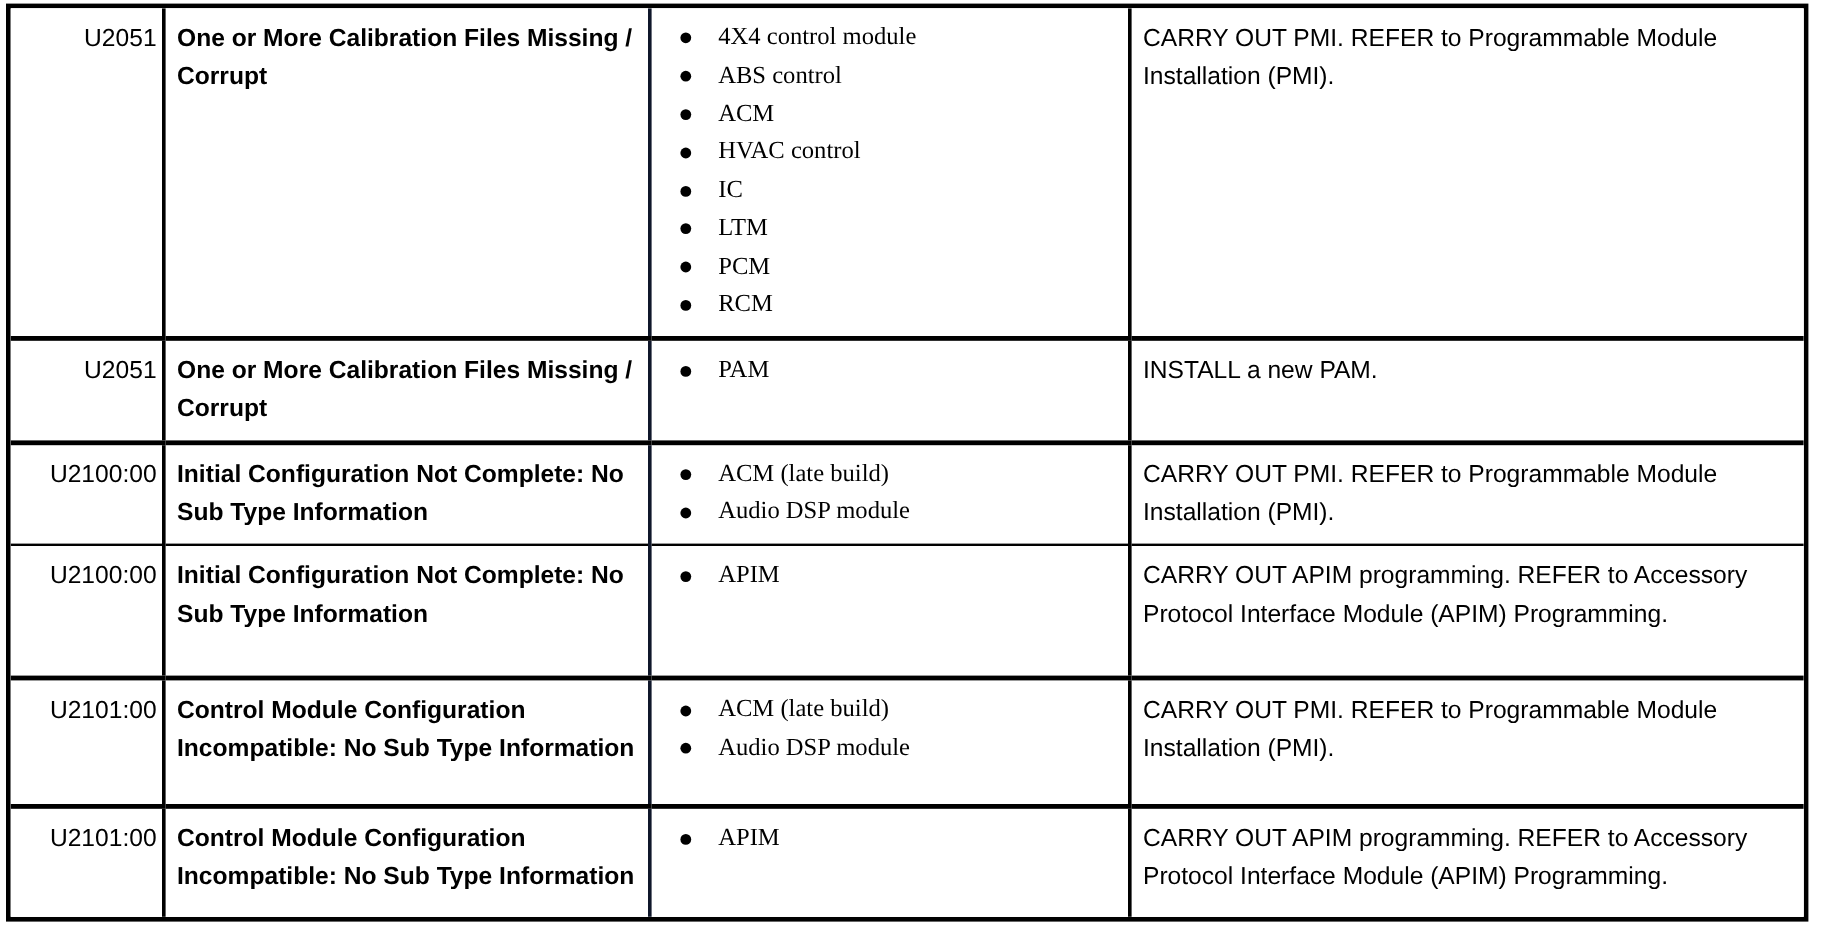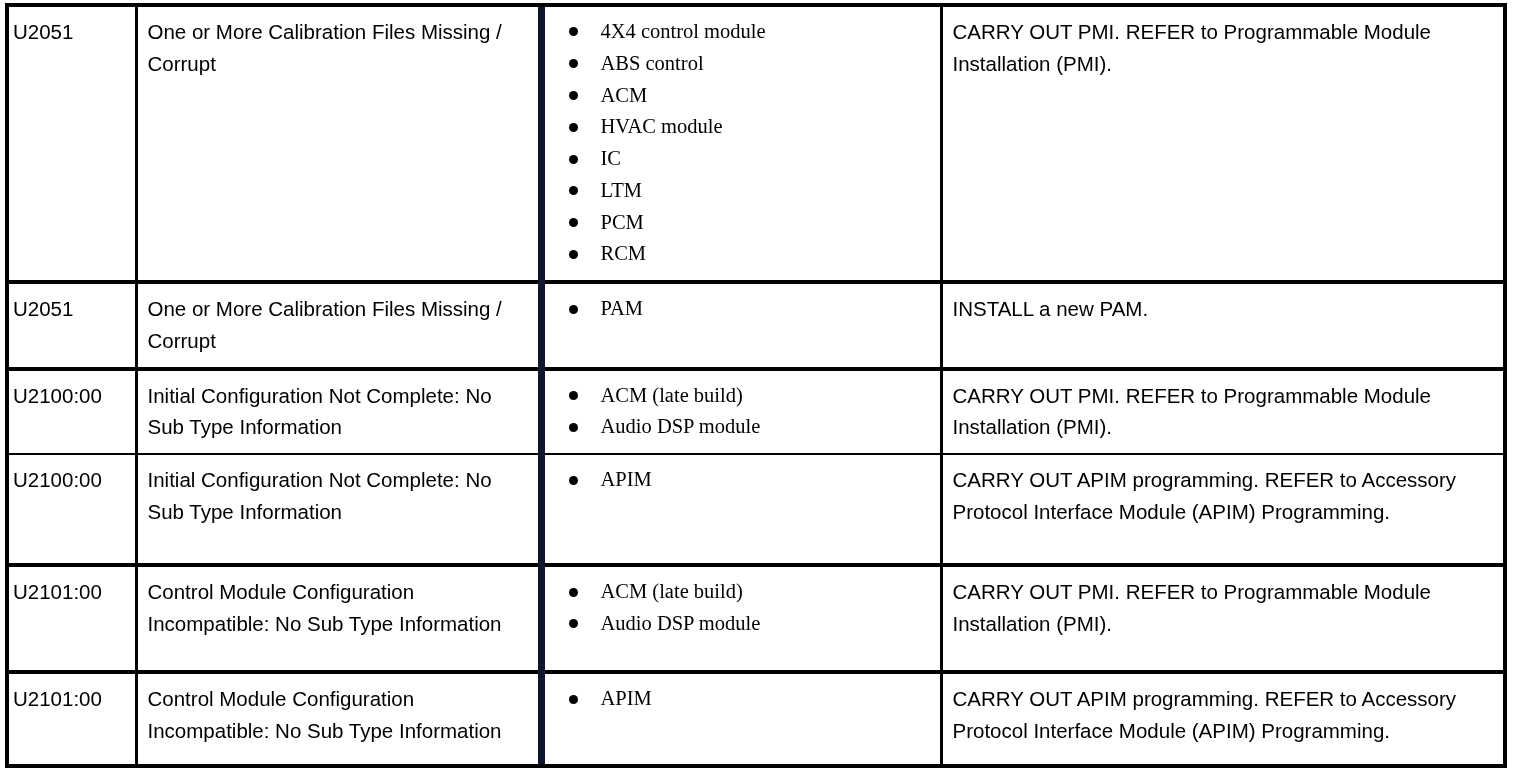--- a/index.html
+++ b/index.html
@@ -42,35 +42,35 @@
   }
 
   
   col.c-code  { width: 127px; }
   col.c-desc  { width: 405px; }
   col.c-mods  { width: 400px; }
   col.c-act   { width: 562px; }
 
   
   td.cell-code { border-right: 3px solid #000; }
-  td.cell-desc { border-right: 7px solid #0f172a; }
+  td.cell-desc { border-right: 3px solid #0f172a; font-weight: bold; }
   td.cell-mods { border-right: 3px solid #000; }
 
   
   tr.row-divider-thick > td { border-bottom: 4px solid #000; }
   tr.row-divider-thin  > td { border-bottom: 2px solid #000; }
 
   .cell-inner {
     padding: 9px 10px 10px 10px;
     font-size: 20.5px;
     line-height: 1.55;
   }
 
   .cell-code .cell-inner {
-    text-align: left;
+    text-align: right;
     padding-left: 4px;
     padding-right: 4px;
     white-space: nowrap;
   }
 
   .cell-desc .cell-inner,
   .cell-act  .cell-inner {
     text-align: left;
   }
 
@@ -115,21 +115,21 @@
           <div class="cell-inner">U2051</div>
         </td>
         <td class="cell-desc">
           <div class="cell-inner">One or More Calibration Files Missing / Corrupt</div>
         </td>
         <td class="cell-mods">
           <ul class="module-list">
             <li><span class="bullet-dot"></span><span>4X4 control module</span></li>
             <li><span class="bullet-dot"></span><span>ABS control</span></li>
             <li><span class="bullet-dot"></span><span>ACM</span></li>
-            <li><span class="bullet-dot"></span><span>HVAC module</span></li>
+            <li><span class="bullet-dot"></span><span>HVAC control</span></li>
             <li><span class="bullet-dot"></span><span>IC</span></li>
             <li><span class="bullet-dot"></span><span>LTM</span></li>
             <li><span class="bullet-dot"></span><span>PCM</span></li>
             <li><span class="bullet-dot"></span><span>RCM</span></li>
           </ul>
         </td>
         <td class="cell-act">
           <div class="cell-inner">CARRY OUT PMI. REFER to Programmable Module Installation (PMI).</div>
         </td>
       </tr>

